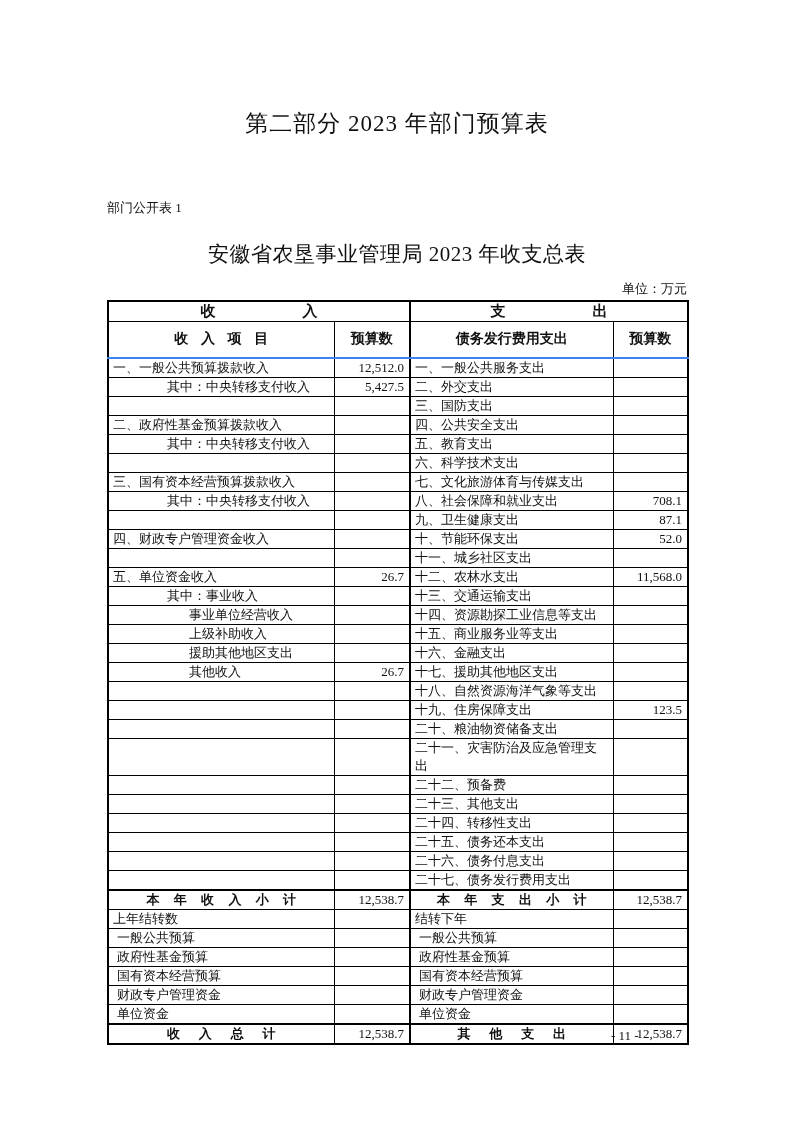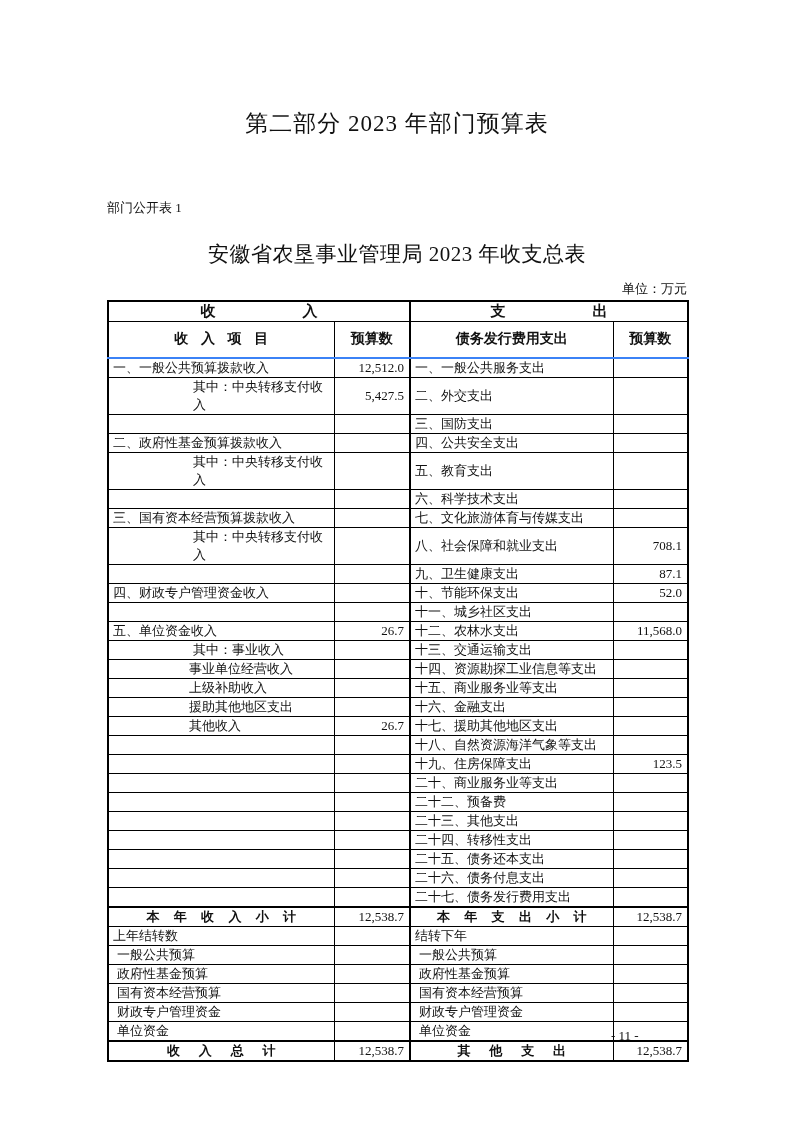--- a/index.html
+++ b/index.html
@@ -64,21 +64,21 @@
   .group-row span { letter-spacing: 5.8em; margin-right: -5.8em; }
   .cols-row .spread span { letter-spacing: 0.9em; margin-right: -0.9em; }
   tbody td {
     height: 18.3px;
     font-size: 13px;
     line-height: 18px;
     vertical-align: middle;
   }
   tbody tr.tall td { height: 37.6px; }
   td.num { text-align: right; padding-right: 5px; }
-  td.ind-1 { padding-left: 84px; }
+  td.ind-1 { padding-left: 58px; }
   td.ind-2 { padding-left: 80px; }
   td.ind-s { padding-left: 8px; }
   tr.subtotal td, tr.total td { border-top: 2px solid #000; }
   tr.subtotal td.item, tr.total td.item { text-align: center; font-weight: bold; }
   tr.subtotal td.item span { letter-spacing: 1.1em; margin-right: -1.1em; }
   tr.total td.item span { letter-spacing: 1.45em; margin-right: -1.45em; }
   .page-number {
     position: absolute;
     left: 611px; top: 1028px;
     width: 90px;
@@ -225,21 +225,27 @@
         </tr>
         <tr>
           <td class="item"><span></span></td>
           <td class="num"><span></span></td>
           <td class="item"><span>十九、住房保障支出</span></td>
           <td class="num"><span>123.5</span></td>
         </tr>
         <tr>
           <td class="item"><span></span></td>
           <td class="num"><span></span></td>
-          <td class="item"><span>二十、商业服务业等支出</span></td>
+          <td class="item"><span>二十、粮油物资储备支出</span></td>
+          <td class="num"><span></span></td>
+        </tr>
+        <tr class="tall">
+          <td class="item"><span></span></td>
+          <td class="num"><span></span></td>
+          <td class="item"><span>二十一、灾害防治及应急管理支出</span></td>
           <td class="num"><span></span></td>
         </tr>
         <tr>
           <td class="item"><span></span></td>
           <td class="num"><span></span></td>
           <td class="item"><span>二十二、预备费</span></td>
           <td class="num"><span></span></td>
         </tr>
         <tr>
           <td class="item"><span></span></td>

